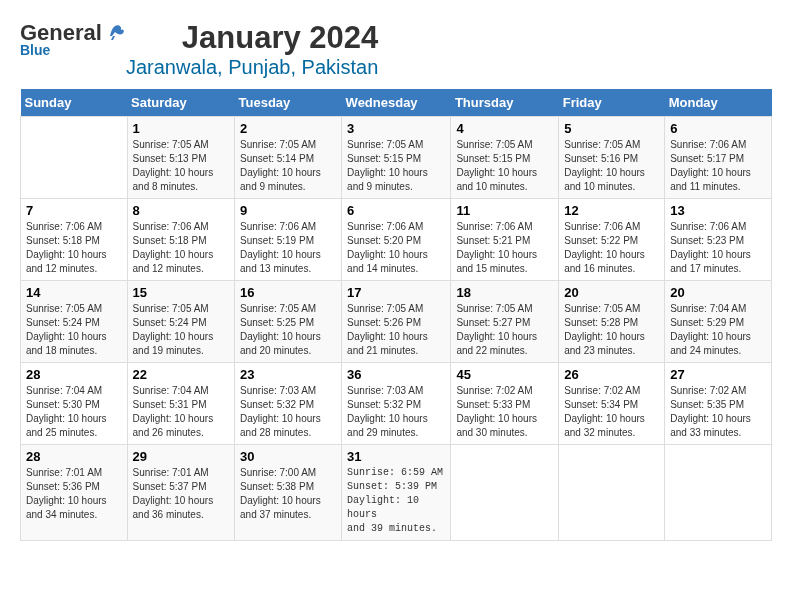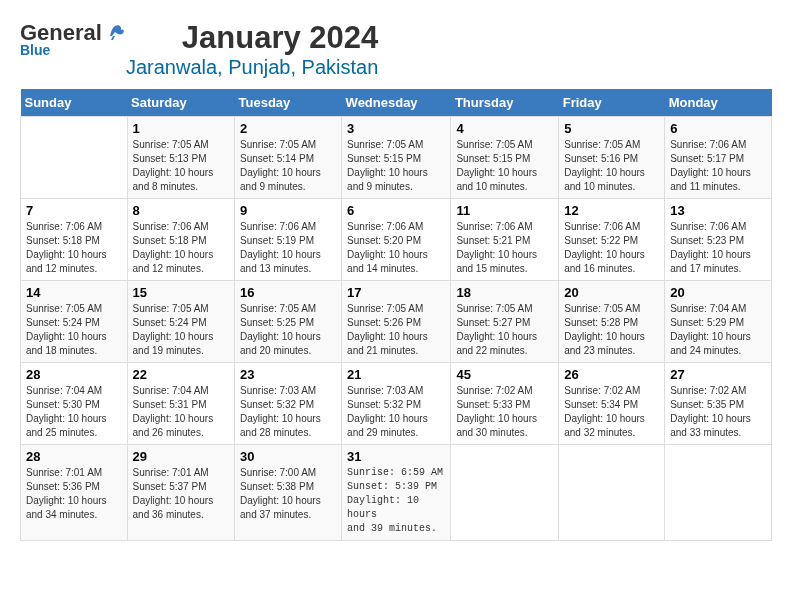--- a/index.html
+++ b/index.html
@@ -264,21 +264,21 @@
 and 26 minutes.</div>
         </td>
         <td>
           <div class="day-num">23</div>
           <div class="day-info" style="white-space: pre-line;">Sunrise: 7:03 AM
 Sunset: 5:32 PM
 Daylight: 10 hours
 and 28 minutes.</div>
         </td>
         <td>
-          <div class="day-num">21</div>
+          <div class="day-num">36</div>
           <div class="day-info" style="white-space: pre-line;">Sunrise: 7:03 AM
 Sunset: 5:32 PM
 Daylight: 10 hours
 and 29 minutes.</div>
         </td>
         <td>
           <div class="day-num">45</div>
           <div class="day-info" style="white-space: pre-line;">Sunrise: 7:02 AM
 Sunset: 5:33 PM
 Daylight: 10 hours

